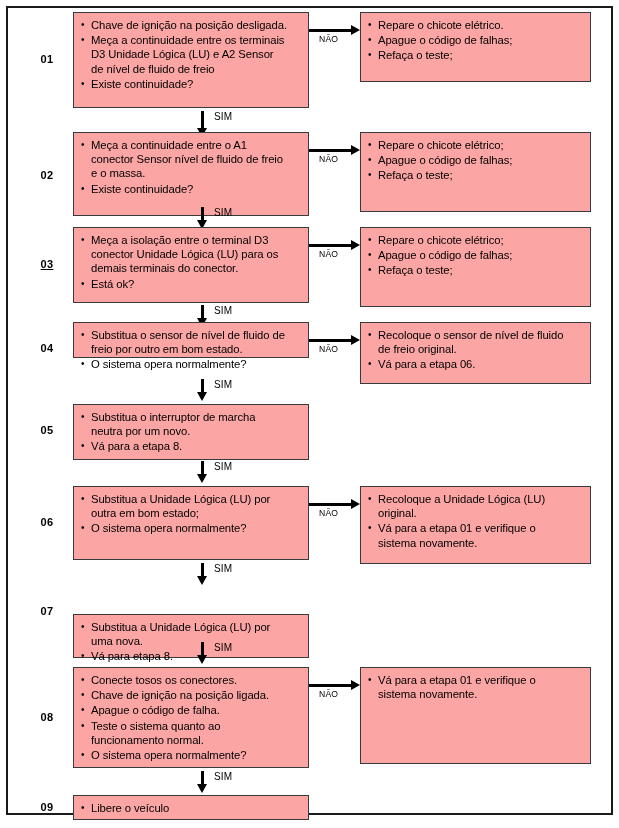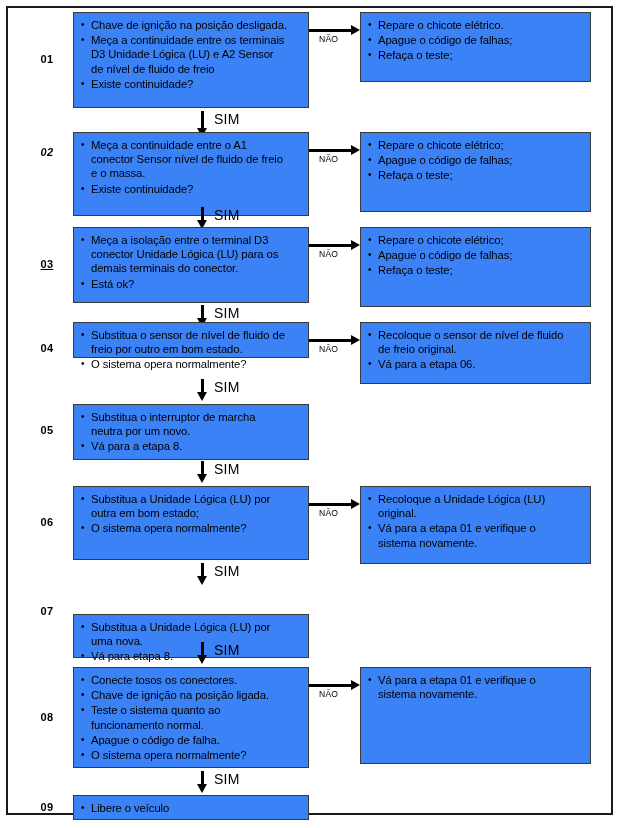--- a/index.html
+++ b/index.html
@@ -27,21 +27,21 @@
     font-weight: bold;
     font-size: 11px;
     letter-spacing: 0.3px;
     text-align: center;
     width: 30px;
   }
 
   .box {
     position: absolute;
     border: 1.5px solid #3a3a3a;
-    background: #3b82f6;
+    background: #fca5a5;
     padding: 5px 21px 4px 7px;
   }
   .box.left  { left: 65px;  width: 236px; }
   .box.right { left: 352px; width: 231px; }
 
   ul.bullets {
     list-style: none;
     margin: 0; padding: 0;
   }
   ul.bullets li {
@@ -102,21 +102,21 @@
     position: absolute;
     left: 2.5px;
     width: 0; height: 0;
     border-left: 5.5px solid transparent;
     border-right: 5.5px solid transparent;
     border-top: 9px solid #000;
   }
   .vlabel {
     position: absolute;
     left: 20px;
-    font-size: 14px;
+    font-size: 10px;
     letter-spacing: 0.2px;
   }
 </style>
 </head>
 <body>
 
 <div id="frame">
     <div class="step-num" style="left: 24px; top: 45px;">01</div>
     <div class="box left" style="top: 4px; height: 96px;">
       <ul class="bullets">
@@ -135,21 +135,21 @@
     <div class="hconn" style="left: 301px; top: 17px; width: 52px;">
       <div class="hline" style="width: 44px;"></div>
       <div class="harrow" style="left: 42px;"></div>
       <div class="hlabel" style="left: 10px;">NÃO</div>
     </div>
     <div class="vconn" style="top: 103px; height: 26px;">
       <div class="vline" style="height: 18px;"></div>
       <div class="varrow" style="top: 17px;"></div>
       <div class="vlabel" style="top: 0px;">SIM</div>
     </div>
-    <div class="step-num" style="left: 24px; top: 138px; font-style: italic;">02</div>
+    <div class="step-num" style="left: 24px; top: 161px;">02</div>
     <div class="box left" style="top: 124px; height: 84px;">
       <ul class="bullets">
         <li>Meça a continuidade entre o A1 conector Sensor nível de fluido de freio e o massa.</li>
         <li>Existe continuidade?</li>
       </ul>
     </div>
     <div class="box right" style="top: 124px; height: 80px;">
       <ul class="bullets">
         <li>Repare o chicote elétrico;</li>
         <li>Apague o código de falhas;</li>
@@ -258,22 +258,22 @@
     <div class="vconn" style="top: 634px; height: 22px;">
       <div class="vline" style="height: 14px;"></div>
       <div class="varrow" style="top: 13px;"></div>
       <div class="vlabel" style="top: 0px;">SIM</div>
     </div>
     <div class="step-num" style="left: 24px; top: 702.5px;">08</div>
     <div class="box left" style="top: 659px; height: 101px;">
       <ul class="bullets">
         <li>Conecte tosos os conectores.</li>
         <li>Chave de ignição na posição ligada.</li>
+        <li>Apague o código de falha.</li>
         <li>Teste o sistema quanto ao funcionamento normal.</li>
-        <li>Apague o código de falha.</li>
         <li>O sistema opera normalmente?</li>
       </ul>
     </div>
     <div class="box right" style="top: 659px; height: 97px;">
       <ul class="bullets">
         <li>Vá para a etapa 01 e verifique o sistema novamente.</li>
       </ul>
     </div>
     <div class="hconn" style="left: 301px; top: 672px; width: 52px;">
       <div class="hline" style="width: 44px;"></div>

